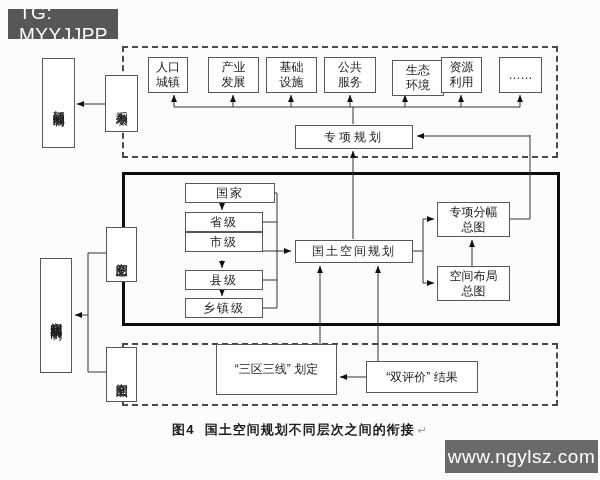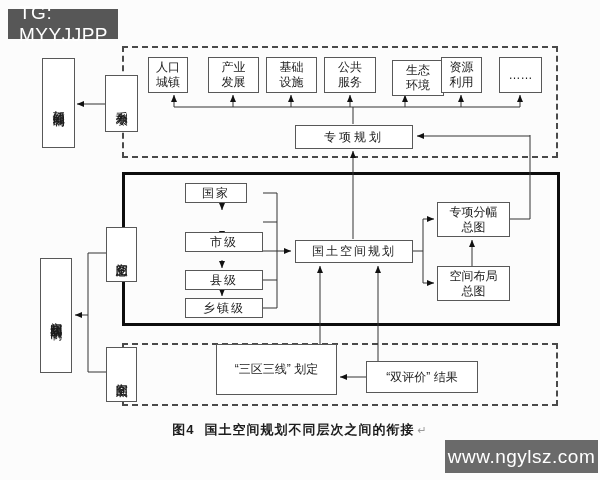--- a/index.html
+++ b/index.html
@@ -12,21 +12,21 @@
 
   svg.wires{position:absolute;left:0;top:0;z-index:2;pointer-events:none;}
 
   .node{position:absolute;box-sizing:border-box;background:#fff;border:1px solid #585858;
         display:flex;align-items:center;justify-content:center;text-align:center;
         font-size:12px;color:#1b1b1b;line-height:1.22;white-space:pre-line;z-index:3;}
   .node .vtxt{writing-mode:vertical-rl;text-orientation:upright;letter-spacing:1px;}
 
   .caption{position:absolute;left:0;right:0;top:421px;text-align:center;font-size:13px;
            font-weight:bold;color:#1c1c1c;z-index:3;letter-spacing:1px;}
-  .caption .cap-label{margin-right:10px;}
+  .caption .cap-label{margin-right:10px;font-family:Liberation Mono, monospace;}
   .caption .cap-mark{color:#9a9a9a;font-weight:normal;font-size:11px;margin-left:3px;}
 
   .wm{position:absolute;color:#fff;display:flex;align-items:center;z-index:5;
       font-size:19px;letter-spacing:0.5px;}
   .wm.tl{left:8px;top:9px;width:110px;height:30px;background:#575757;padding-left:11px;box-sizing:border-box;}
   .wm.br{left:445px;top:440px;width:153px;height:33px;background:#6a6a6a;justify-content:center;}
 </style>
 </head>
 <body>
 
@@ -118,21 +118,22 @@
   <div class="node" style="left:324px;top:57px;width:52px;height:36px;">公共
 服务</div>
   <div class="node" style="left:383px;top:60px;width:52px;height:36px;margin-left:9px;">生态
 环境</div>
   <div class="node" style="left:441px;top:57px;width:41px;height:36px;">资源
 利用</div>
   <div class="node" style="left:499px;top:57px;width:43px;height:36px;">……</div>
 
   <div class="node" style="left:295px;top:125px;width:118px;height:24px;letter-spacing:3px;">专项规划</div>
 
-  <div class="node" style="left:185px;top:183px;width:62px;height:20px;letter-spacing:2px;">国家</div>
+  <div class="node" style="left:185px;top:183px;width:90px;height:20px;letter-spacing:2px;">国家</div>
+  <div class="node" style="left:185px;top:212px;width:78px;height:20px;letter-spacing:2px;">省级</div>
   <div class="node" style="left:185px;top:232px;width:78px;height:20px;letter-spacing:2px;">市级</div>
   <div class="node" style="left:185px;top:298px;width:78px;height:20px;letter-spacing:2px;">乡镇级</div>
   <div class="node" style="left:185px;top:270px;width:78px;height:20px;letter-spacing:2px;">县级</div>
 
   <div class="node" style="left:295px;top:240px;width:118px;height:23px;letter-spacing:2px;">国土空间规划</div>
   <div class="node" style="left:437px;top:202px;width:73px;height:35px;">专项分幅
 总图</div>
   <div class="node" style="left:437px;top:266px;width:73px;height:35px;">空间布局
 总图</div>
 

